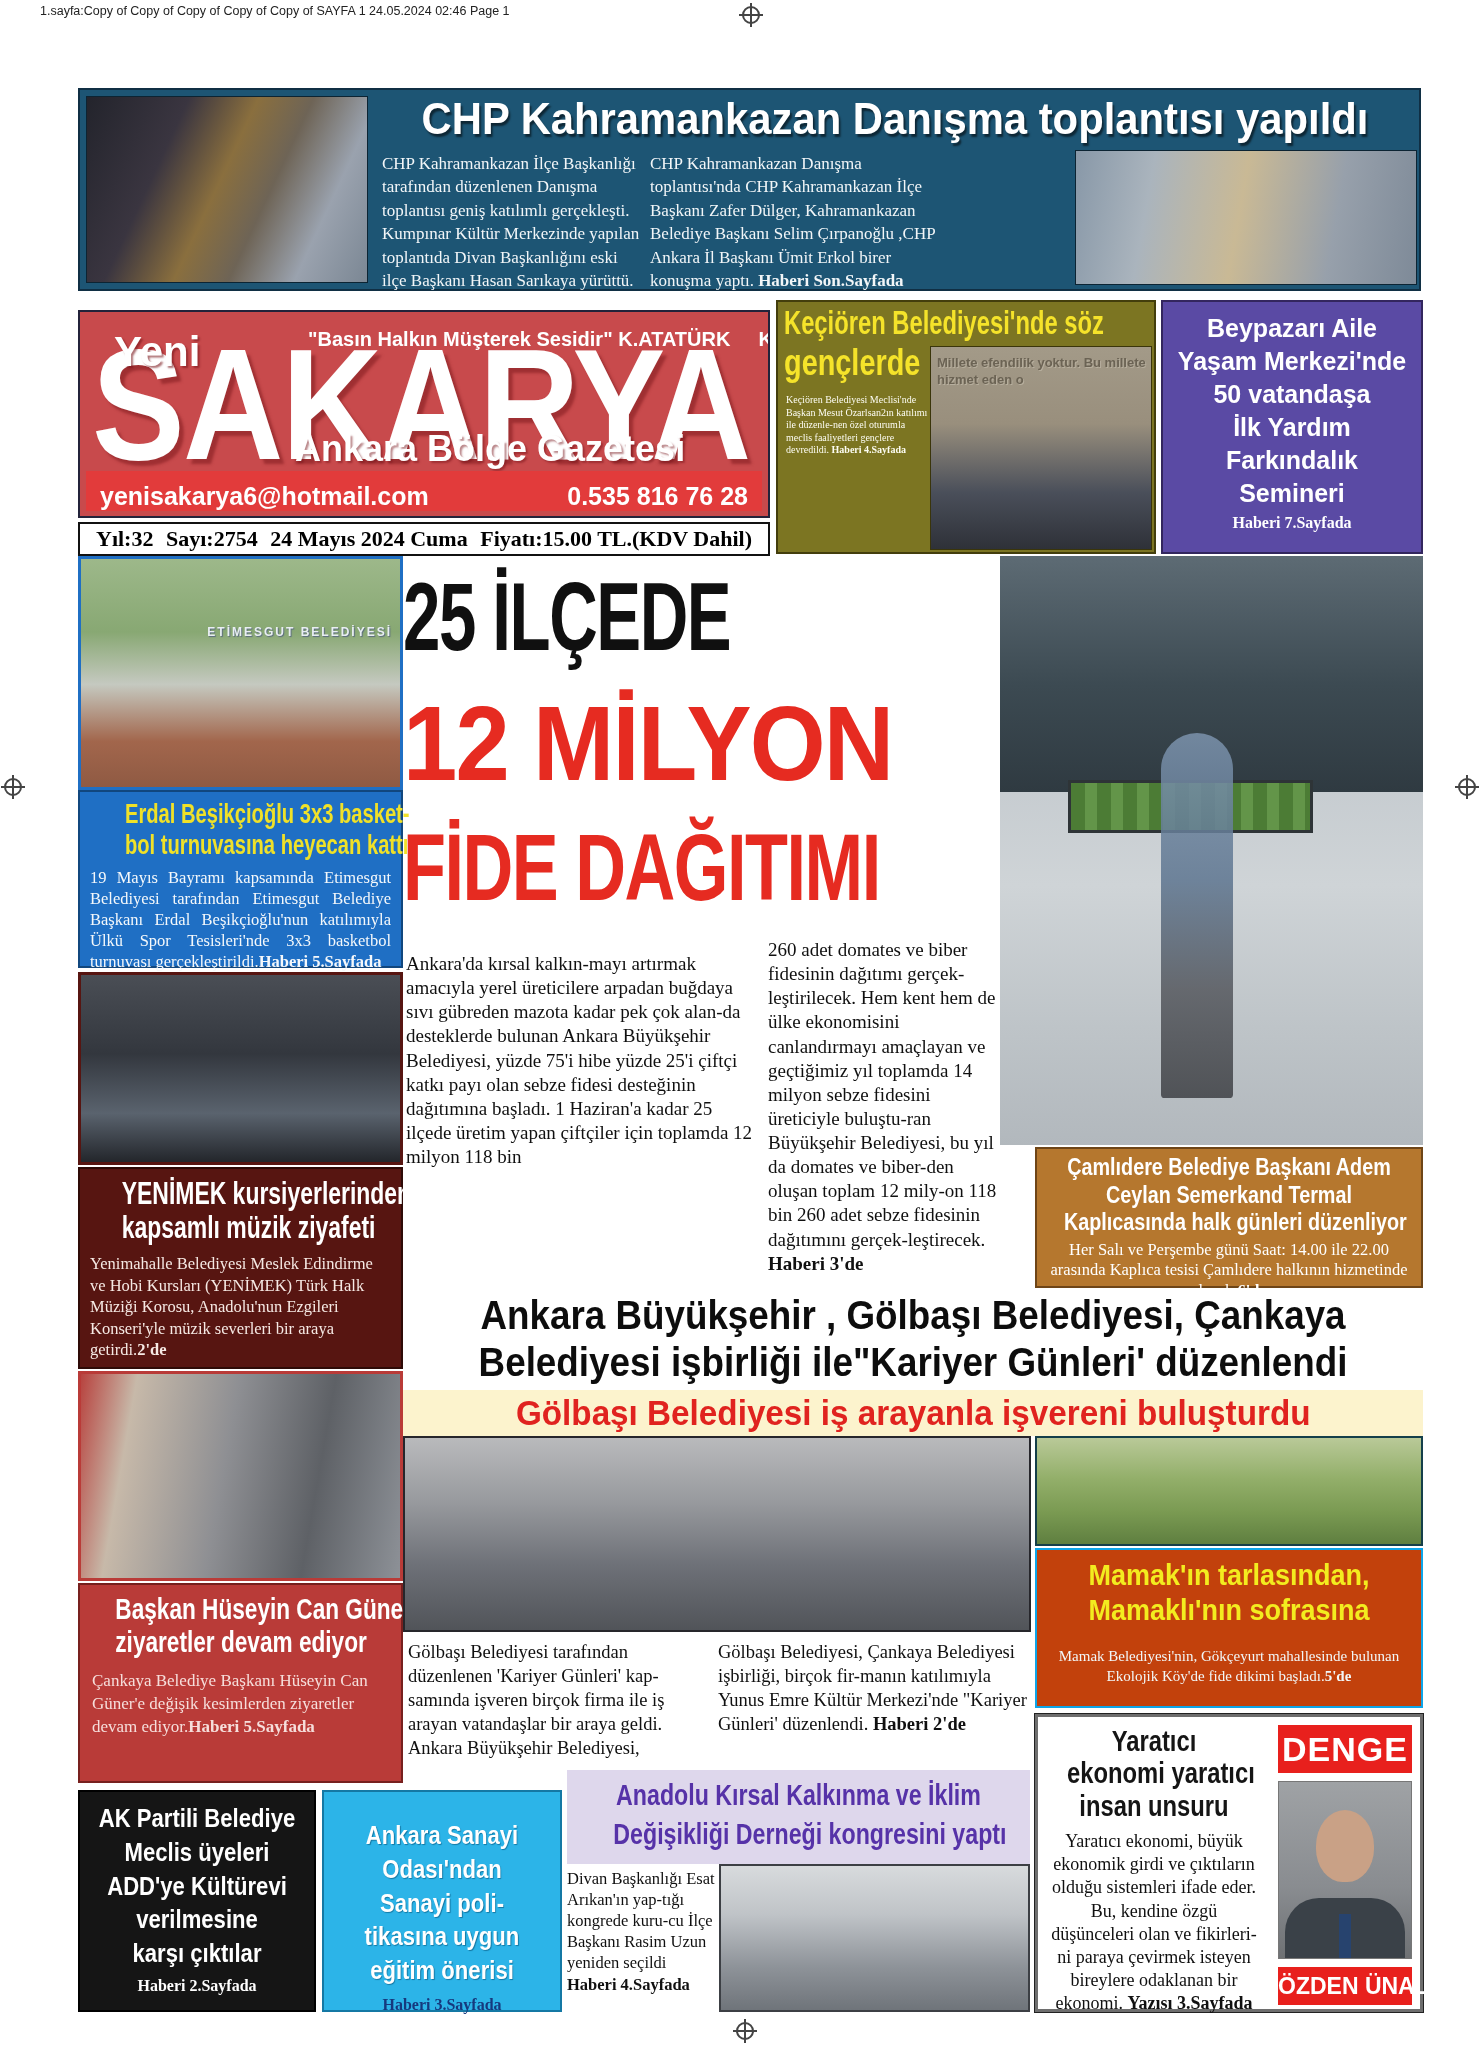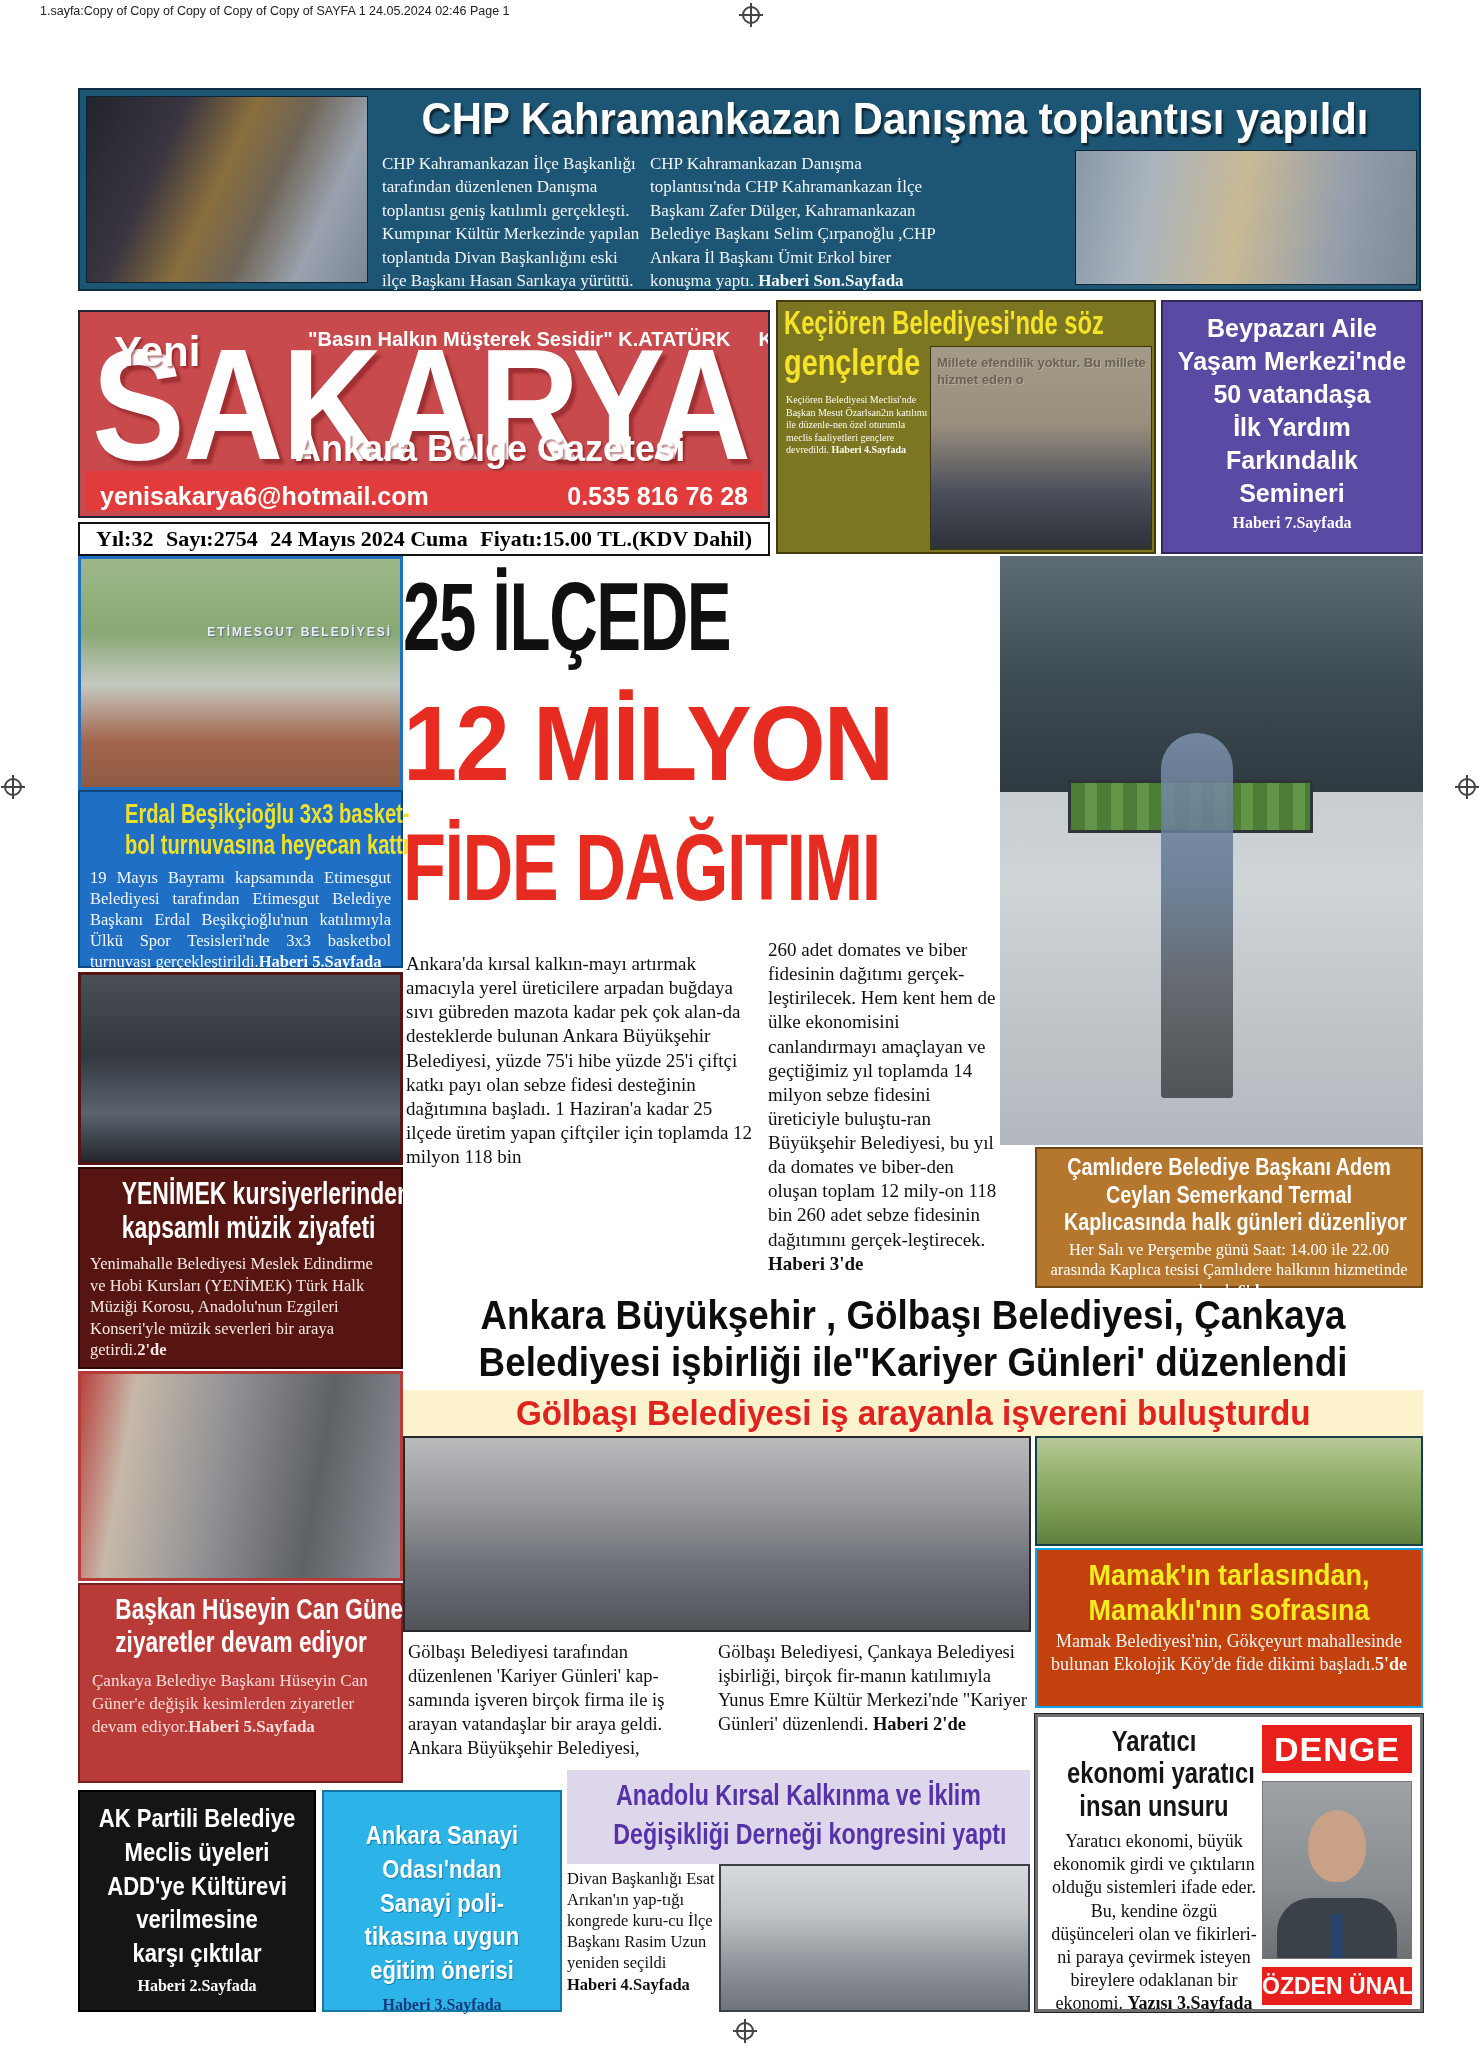--- a/index.html
+++ b/index.html
@@ -112,42 +112,42 @@
     background:linear-gradient(180deg,#b9babc 0%,#97999d 34%,#6e7178 66%,#515459 100%); }
   .gol-col { top:1640px; height:150px; font-size:18.5px; line-height:1.3; color:#101010; }
   #gol-col1 { left:408px; width:300px; }
   #gol-col2 { left:718px; width:312px; }
 
   
   #mamak-photo { left:1035px; top:1436px; width:388px; height:110px; border:2px solid #143f4a;
     background:linear-gradient(180deg,#b9c998 0%,#93af6a 38%,#7a9a52 70%,#5f7f40 100%); }
   #mamak-box { left:1035px; top:1548px; width:388px; height:160px; background:#c2410c; border:2px solid #0ea5e9; padding-top:8px; }
   .mamak-head { text-align:center; font-family:"Liberation Sans",sans-serif; font-weight:bold; font-size:30px; line-height:1.15; color:#f3ec1f; transform:scaleX(.9); transform-origin:center; white-space:nowrap; }
-  #mamak-body { margin-top:3px; text-align:center; color:#f2f7f8; font-size:18px; line-height:1.3; padding:0 8px; }
+  #mamak-body { margin-top:20px; text-align:center; color:#f2f7f8; font-size:15px; line-height:1.3; padding:0 8px; }
 
   
   #ak-box { left:78px; top:1790px; width:238px; height:222px; background:#151515; border:2px solid #000; padding-top:10px; }
   .ak-line { text-align:center; font-family:"Liberation Sans",sans-serif; font-weight:bold; font-size:26px; line-height:1.3; color:#fff; transform:scaleX(.85); transform-origin:center; white-space:nowrap; }
   #ak-tag { text-align:center; color:#fff; font-weight:bold; font-size:16px; margin-top:6px; }
   #sanayi-box { left:322px; top:1790px; width:240px; height:222px; background:#2cb4e8; border:2px solid #1478a4; padding-top:27px; }
   .san-line { text-align:center; font-family:"Liberation Sans",sans-serif; font-weight:bold; font-size:26px; line-height:1.3; color:#fff; transform:scaleX(.85); transform-origin:center; white-space:nowrap; text-shadow:1px 1px 1px #1478a4; }
   #san-tag { text-align:center; color:#16397e; font-weight:bold; font-size:16px; margin-top:8px; }
   #anadolu-head { left:567px; top:1770px; width:463px; height:94px; background:#ded7ec; padding-top:6px; }
   .ana-line { text-align:center; font-family:"Liberation Sans",sans-serif; font-weight:bold; font-size:29px; line-height:1.35; color:#5632a8; transform:scaleX(.8); transform-origin:center; white-space:nowrap; }
   #anadolu-body { left:567px; top:1868px; width:148px; height:144px; font-size:16.5px; line-height:1.28; color:#101010; }
   #anadolu-tag { font-weight:bold; }
   #anadolu-photo { left:719px; top:1864px; width:311px; height:148px; border:2px solid #3c3f44;
     background:linear-gradient(180deg,#d8dbdd 0%,#bfc3c7 34%,#8e9399 70%,#6f747a 100%); }
 
   
   #denge-box { left:1035px; top:1714px; width:388px; height:298px; background:#fff; border:3px solid #6e6e6e; outline:1px solid #222; padding:8px; }
   #denge-left { position:absolute; left:10px; top:8px; width:212px; }
   .denge-hline { text-align:center; font-family:"Liberation Sans",sans-serif; font-weight:bold; font-size:29px; line-height:1.12; color:#151515; transform:scaleX(.82); transform-origin:center; white-space:nowrap; }
   #denge-body { margin-top:8px; text-align:center; font-size:18px; line-height:1.28; color:#101010; }
-  #denge-right { position:absolute; right:8px; top:8px; width:150px; height:280px; }
+  #denge-right { position:absolute; right:8px; top:8px; width:134px; height:280px; }
   #denge-title { background:#e8201d; color:#fff; text-align:center; font-family:"Liberation Sans",sans-serif; font-weight:bold; font-size:34px; height:48px; line-height:48px; letter-spacing:1px; }
   #denge-portrait { position:relative; margin-top:8px; height:178px; overflow:hidden;
     background:linear-gradient(180deg,#9fa2a5 0%,#898c90 60%,#6e7174 100%); border:1px solid #777; }
   .portrait-head { position:absolute; left:50%; top:16%; width:58px; height:72px; transform:translateX(-50%); background:#c9a186; border-radius:50% 50% 46% 46%; }
   .portrait-suit { position:absolute; left:50%; bottom:-4px; width:120px; height:64px; transform:translateX(-50%); background:#3a4148; border-radius:34px 34px 0 0; }
   .portrait-tie { position:absolute; left:50%; bottom:0; width:12px; height:44px; transform:translateX(-50%); background:#27436e; }
   #denge-author { margin-top:8px; background:#e8201d; color:#fff; text-align:center; font-family:"Liberation Sans",sans-serif; font-weight:bold; font-size:23px; height:38px; line-height:38px; white-space:nowrap; }
 
   .tag-b { font-weight:bold; }
 </style>

